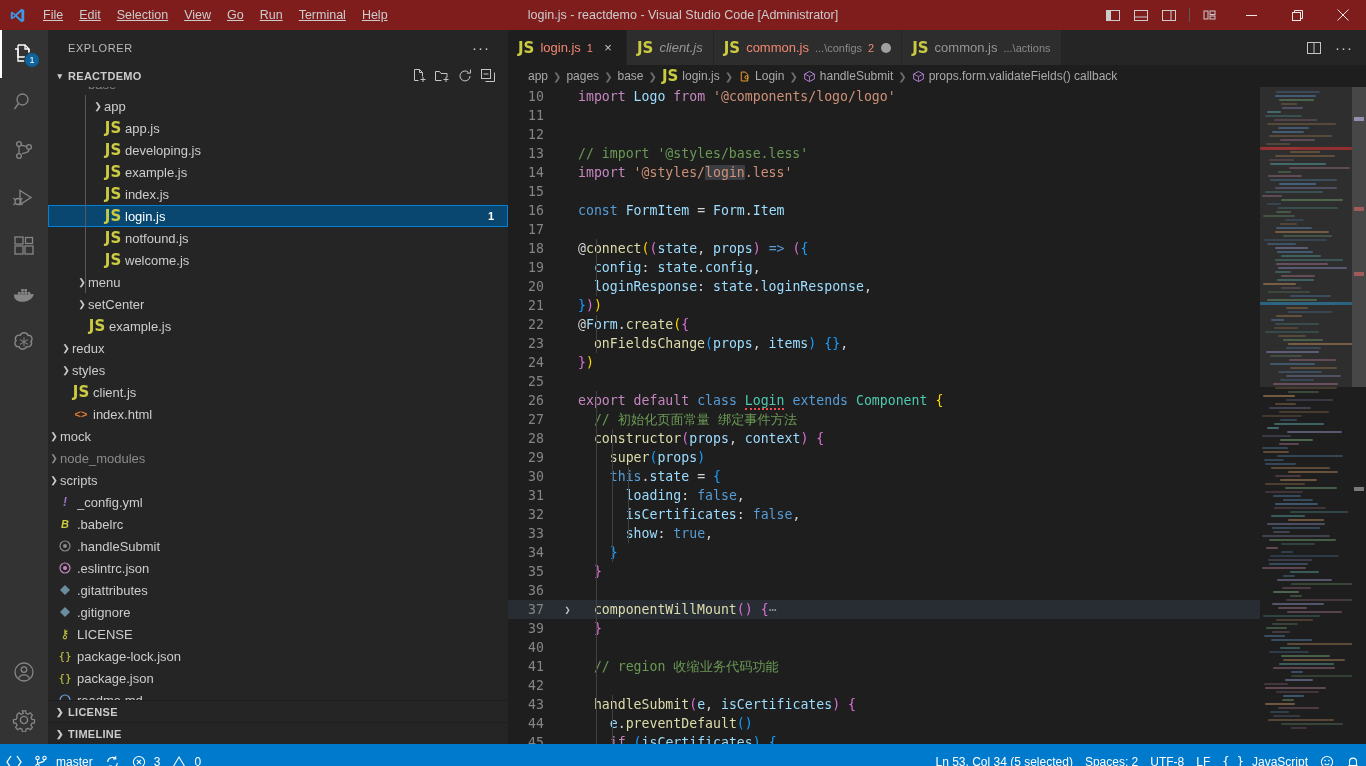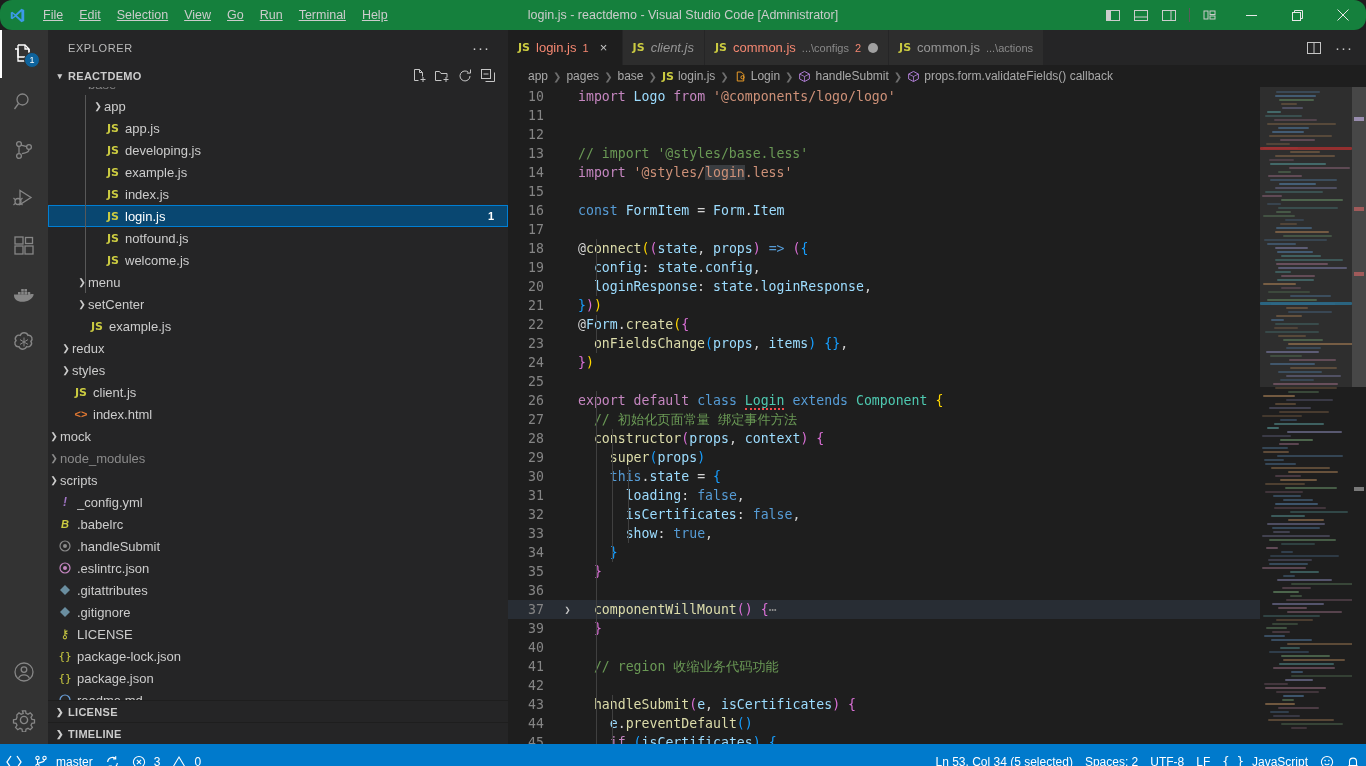--- a/index.html
+++ b/index.html
@@ -7,23 +7,23 @@
     width: 1366px; height: 766px;
     background: #1e1e1e;
     font-family: "Liberation Sans", sans-serif;
     overflow: hidden;
     -webkit-font-smoothing: antialiased;
   }
   body { display: flex; flex-direction: column; }
 
   
   .titlebar {
-    height: 30px; background: #15803d; color: #cccccc;
+    height: 30px; background: #7f1d1d; color: #cccccc;
     display: flex; align-items: center; flex: 0 0 30px;
-    position: relative; font-size: 12px; border-radius: 12px;
+    position: relative; font-size: 12px;
   }
   .vscode-logo { width: 35px; display: flex; align-items: center; justify-content: center; }
   .vscode-logo svg { width: 17px; height: 17px; }
   .menubar { display: flex; align-items: center; height: 100%; }
   .menu-item {
     padding: 0 8px; height: 100%; display: flex; align-items: center;
     font-size: 12.5px; color: #cccccc; cursor: default; white-space: nowrap;
   }
   .menu-item u { text-decoration: underline; }
   .window-title {
@@ -92,21 +92,21 @@
   .row.selected {
     background: #094771; color: #ffffff;
     outline: 1px solid #007fd4; outline-offset: -1px;
   }
   .row .chev { width: 12px; text-align: center; font-size: 9px; color: #cccccc; flex: 0 0 12px; }
   .row .ficon { width: 18px; display: flex; align-items: center; justify-content: center; flex: 0 0 18px; margin-right: 3px; }
   .row .label { overflow: hidden; text-overflow: ellipsis; }
   .row .count { margin-left: auto; padding-right: 14px; font-size: 11px; font-weight: bold; color: #ffffff; }
   .row.dim .label { color: #8a8a8a; }
   .row.dim .chev { color: #8a8a8a; }
-  .js-icon { color: #cbcb41; font-size: 11px; font-weight: bold; font-family: "DejaVu Sans", sans-serif; }
+  .js-icon { color: #cbcb41; font-size: 15px; font-weight: bold; font-family: "DejaVu Sans", sans-serif; }
   .indent-guide {
     position: absolute; top: 0; bottom: 0; width: 1px; background: #585858;
   }
   .bottom-sections { flex: 0 0 auto; }
   .collapsed-section {
     height: 22px; display: flex; align-items: center;
     font-size: 11px; font-weight: bold; color: #cccccc;
     border-top: 1px solid #1e1e1e; padding-left: 4px; letter-spacing: .3px;
   }
   .collapsed-section .twisty { width: 16px; text-align: center; font-size: 9px; }

